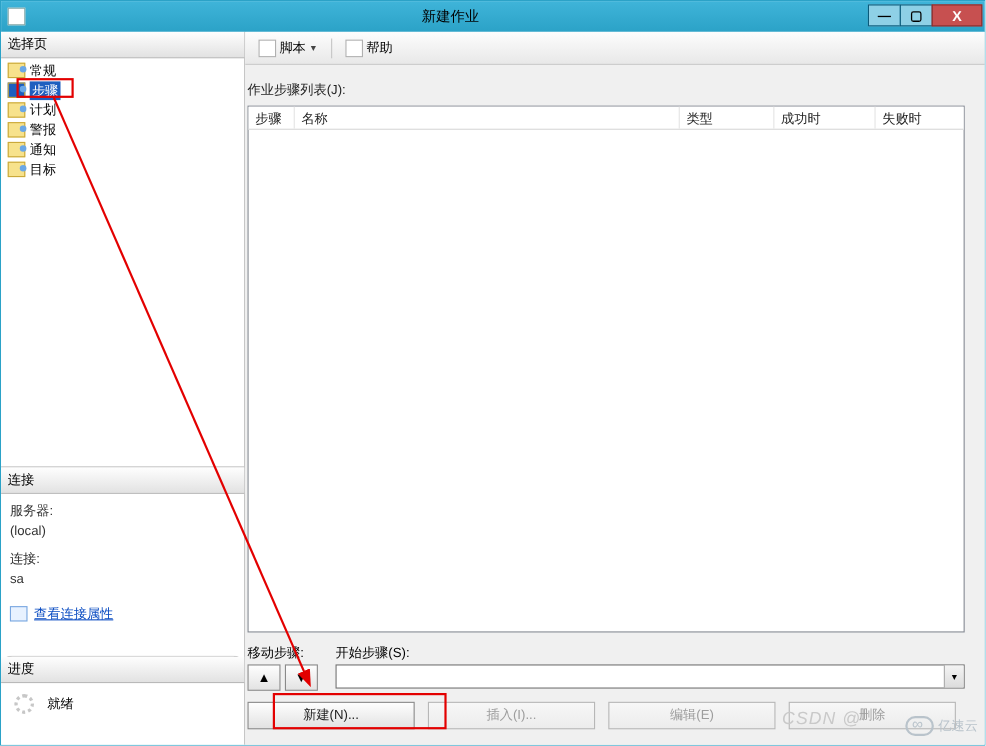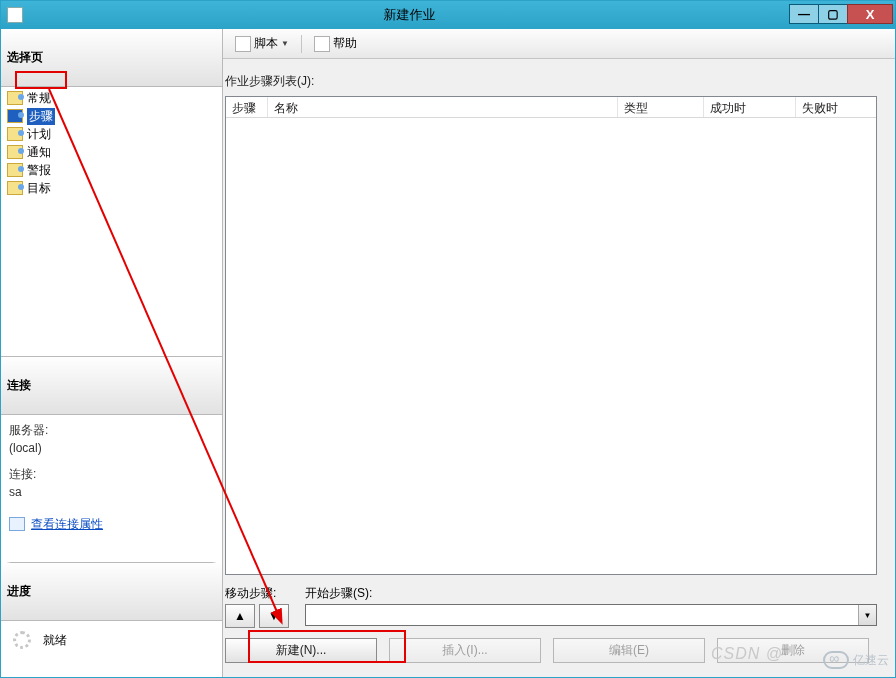--- a/index.html
+++ b/index.html
@@ -10,21 +10,21 @@
 .titlebar { height: 28px; background: linear-gradient(#3fb4d9,#2ba2c7); display: flex; align-items: center; position: relative; color: #000; }
 .titlebar .icon { width: 16px; height: 16px; margin: 0 6px; background: #fff; border: 1px solid #8aa; display: inline-block; }
 .titlebar .title { flex: 1; text-align: center; font-size: 13px; color: #000; }
 .winbtns { display: flex; height: 22px; margin-right: 2px; }
 .winbtn { width: 30px; height: 20px; border: 1px solid #0a5a7a; background: #8ed0e6; display: flex; align-items: center; justify-content: center; margin-left: -1px; font-weight: bold; cursor: default; }
 .winbtn.close { width: 46px; background: #c75050; color: #fff; border-color: #8a2e2e; font-size: 13px; }
 
 .content { position: absolute; top: 28px; left: 0; right: 0; bottom: 0; display: flex; }
 
 .leftpane { width: 222px; background: #fff; border-right: 1px solid #b9b9b9; display: flex; flex-direction: column; }
-.sectionhdr { background: linear-gradient(#fefefe,#e2e2e2); border-bottom: 1px solid #b9b9b9; padding: 20px 6px; font-weight: bold; color: #000; }
+.sectionhdr { background: linear-gradient(#fefefe,#e2e2e2); border-bottom: 1px solid #b9b9b9; padding: 3px 6px; font-weight: normal; color: #000; }
 .navlist { flex: 0 0 auto; padding: 2px 0; }
 .navitem { display: flex; align-items: center; padding: 1px 6px; height: 18px; cursor: default; }
 .navitem.sel span { background: #1e5fbf; color: #fff; padding: 0 2px; }
 .navicon { width: 16px; height: 14px; margin-right: 4px; background: #f7e28c; border: 1px solid #caa93a; position: relative; }
 .navicon::after { content: ""; position: absolute; right: -2px; top: 2px; width: 6px; height: 6px; background: #6aa7e6; border-radius: 50%; }
 
 .highlight-box { position: absolute; border: 2px solid #e30000; pointer-events: none; }
 
 .connsec { border-top: 1px solid #b9b9b9; margin-top: auto; }
 .connbody { padding: 6px 8px; color: #333; line-height: 1.5; font-family: Consolas, monospace; }
@@ -101,25 +101,25 @@
         <div class="navitem sel">
             <span class="navicon"></span>
             <span>步骤</span>
           </div>
         <div class="navitem">
             <span class="navicon"></span>
             <span>计划</span>
           </div>
         <div class="navitem">
             <span class="navicon"></span>
+            <span>警报</span>
+          </div>
+        <div class="navitem">
+            <span class="navicon"></span>
             <span>通知</span>
-          </div>
-        <div class="navitem">
-            <span class="navicon"></span>
-            <span>警报</span>
           </div>
         <div class="navitem">
             <span class="navicon"></span>
             <span>目标</span>
           </div>
       </div>
 
       <div style="flex:1"></div>
 
       <div class="connsec">

